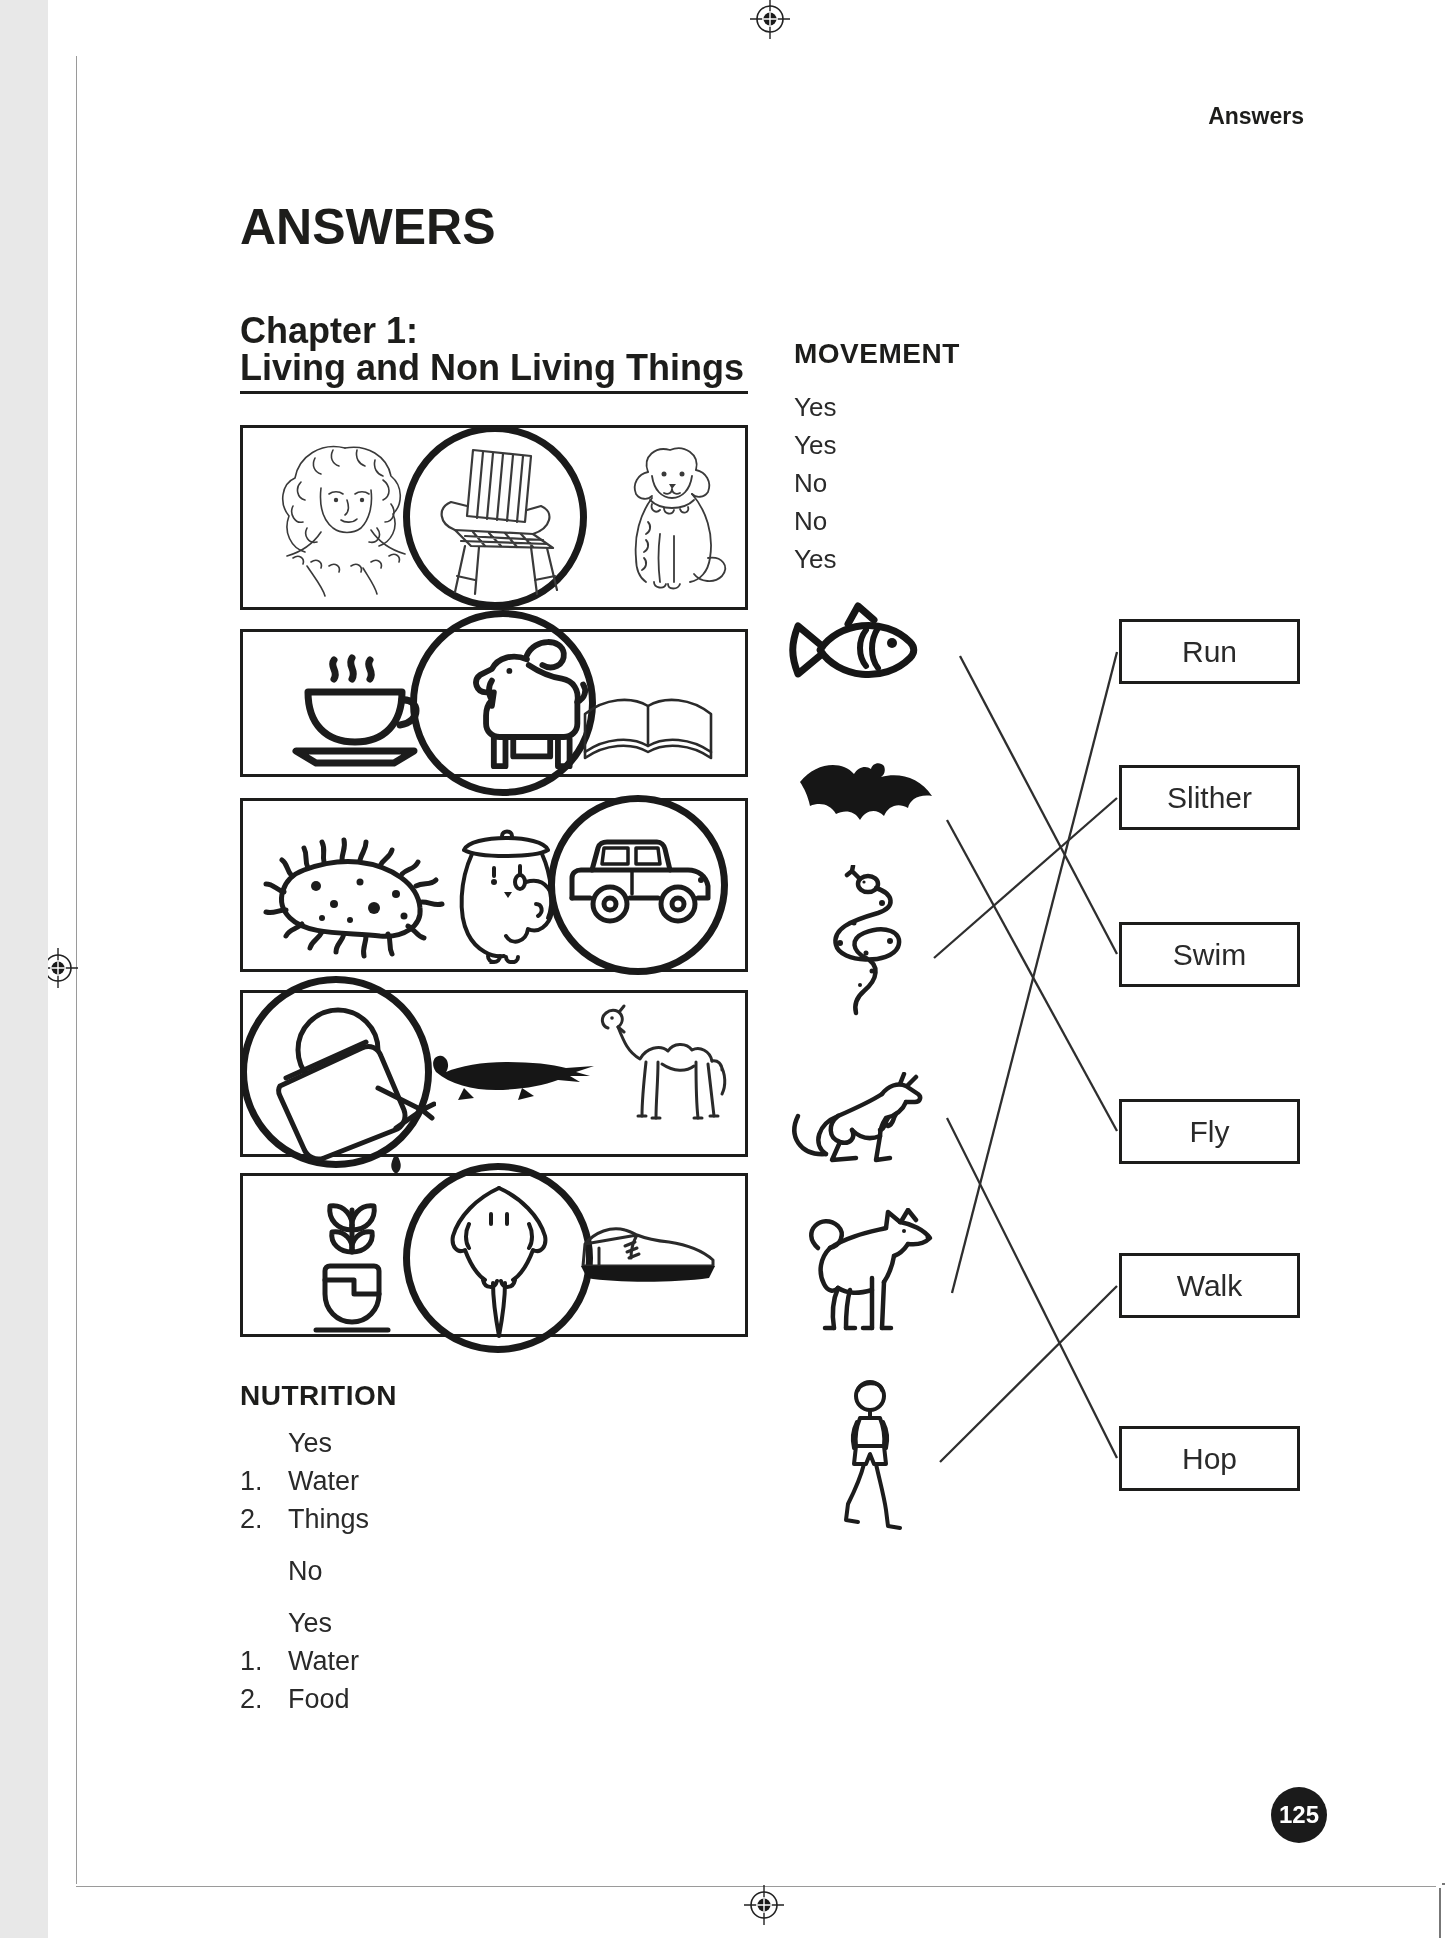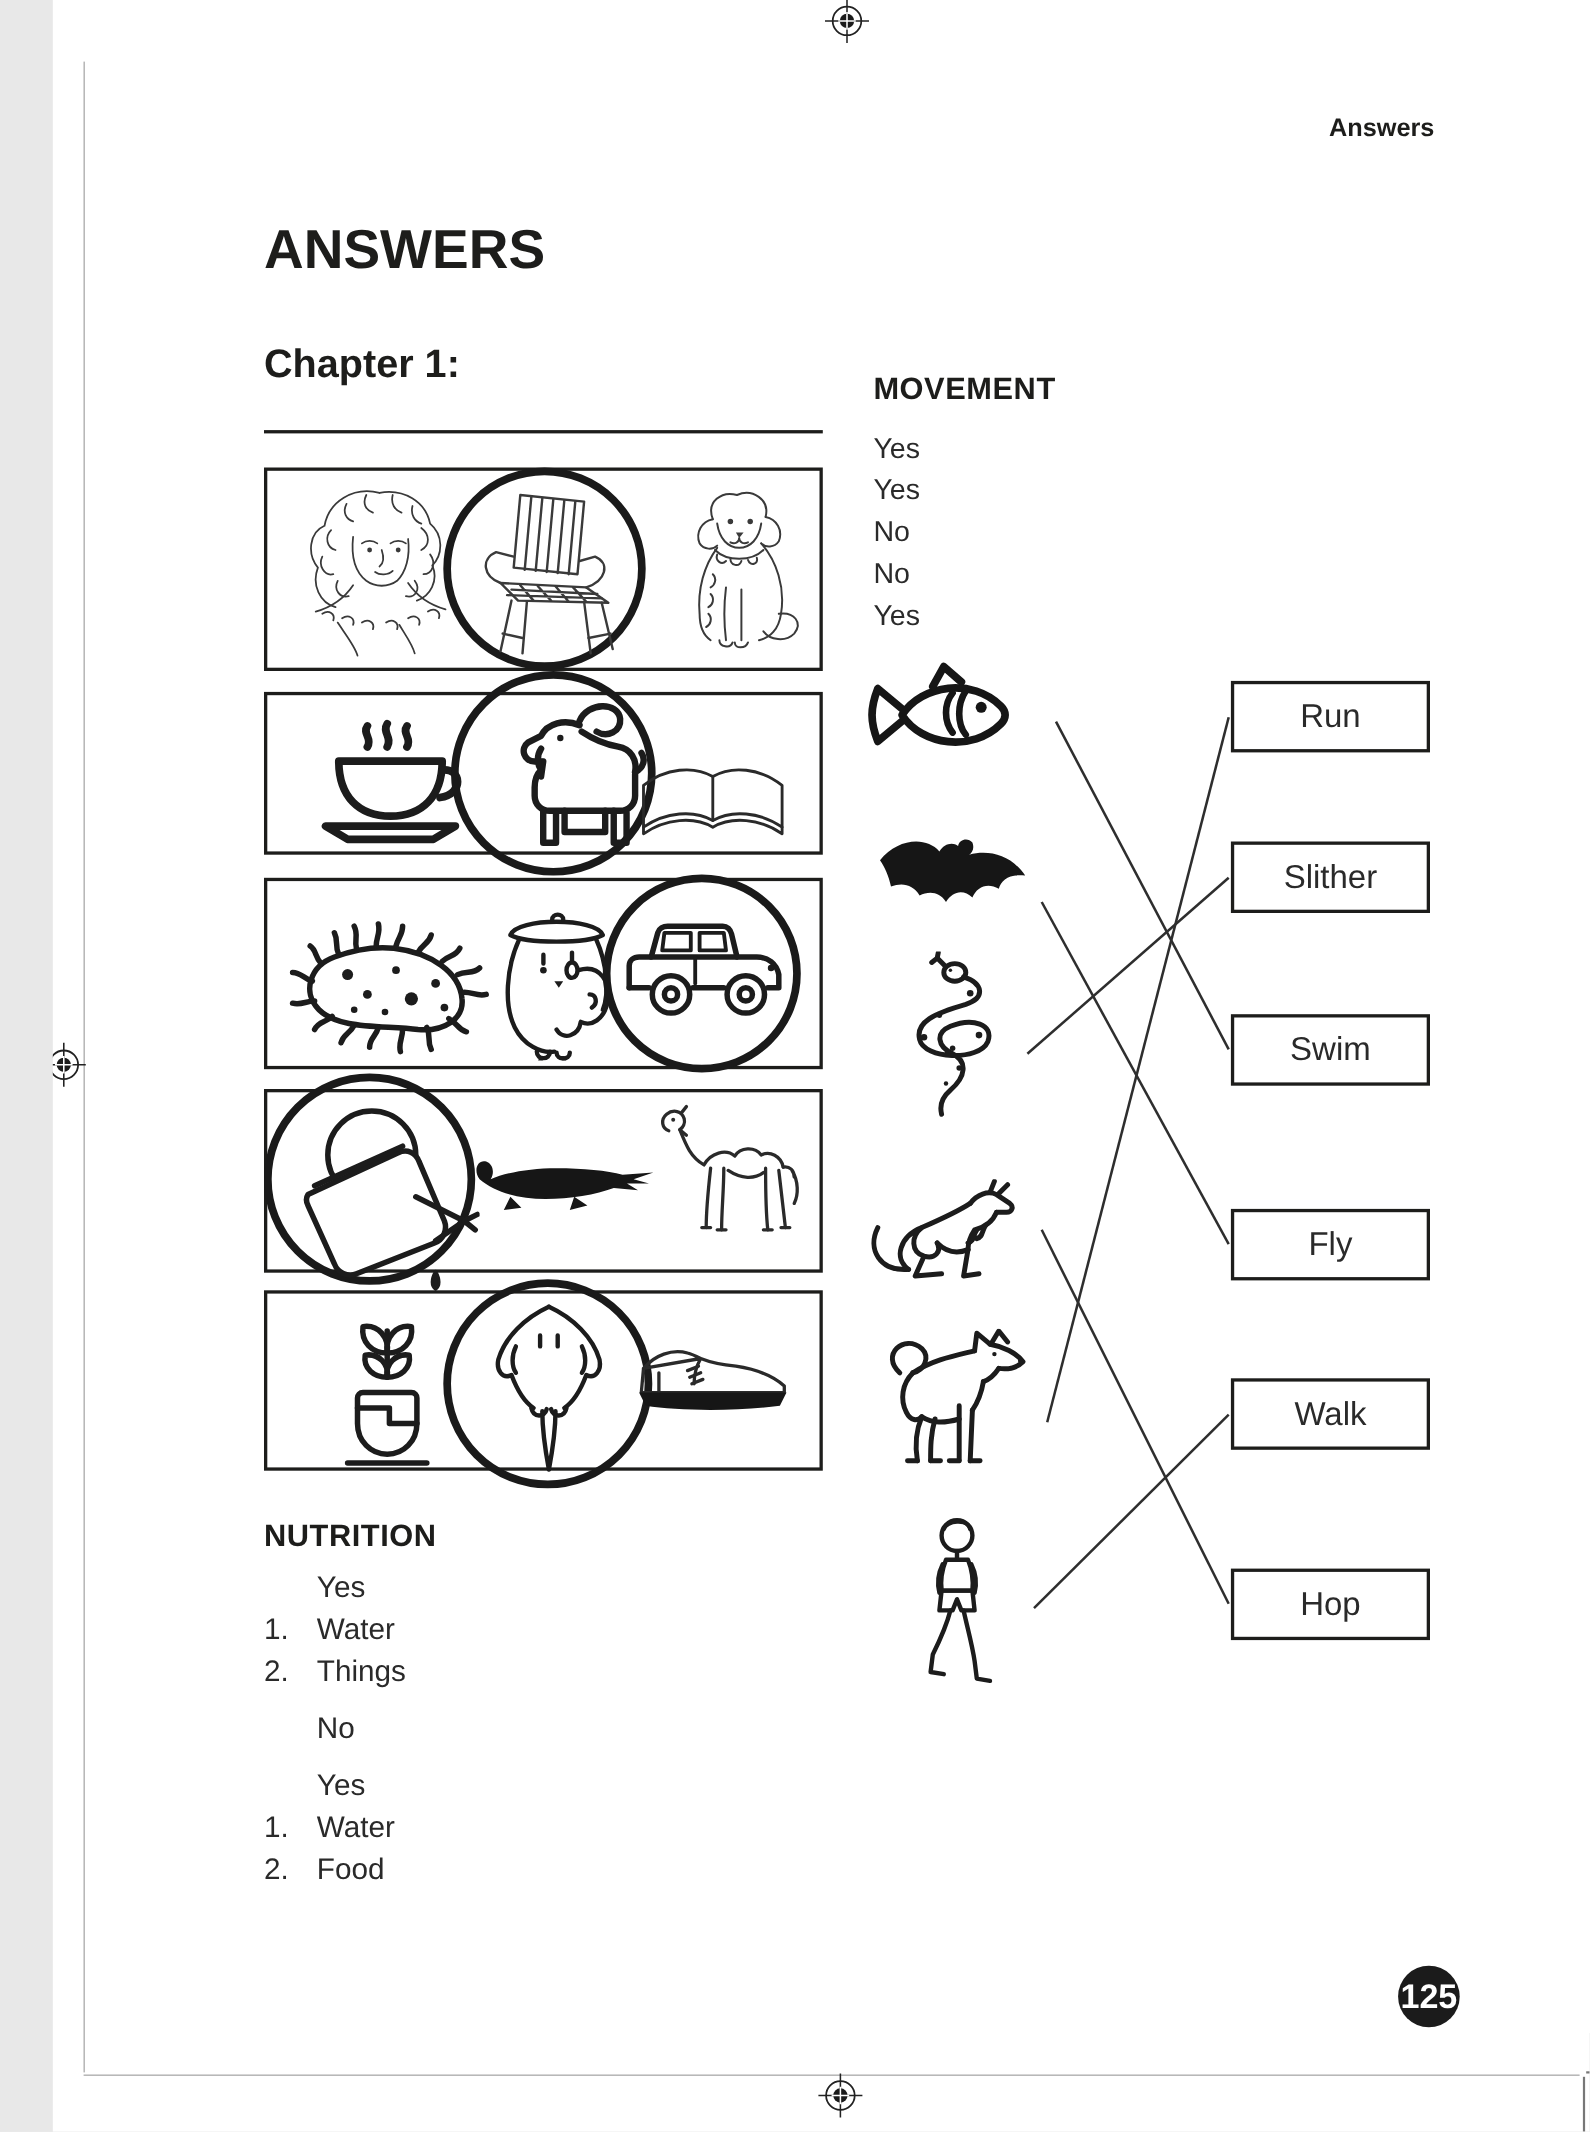--- a/index.html
+++ b/index.html
@@ -13,21 +13,21 @@
   .qbox{width:508px;border:3px solid #1d1d1b;box-sizing:border-box;background:#fff0;}
   .ans-circle{border:6px solid #1a1a1a;border-radius:50%;box-sizing:border-box;}
   .section-head{font-size:28px;font-weight:700;letter-spacing:0.5px;}
   .ans-line{font-size:26px;line-height:38px;color:#2a2a2a;}
   .match-box{width:181px;height:65px;border:3px solid #1d1d1b;box-sizing:border-box;
              display:flex;align-items:center;justify-content:center;font-size:30px;color:#2a2a2a;}
   .nut-row{font-size:27px;line-height:38px;color:#2a2a2a;}
   .nut-num{display:inline-block;width:48px;}
   .gap-top{margin-top:14px;}
   .badge{width:56px;height:56px;border-radius:50%;background:#1b1b1b;color:#fff;
-         display:flex;align-items:center;justify-content:center;font-size:31px;font-weight:700;}
+         display:flex;align-items:center;justify-content:center;font-size:24px;font-weight:700;}
   .trim{position:absolute;background:#9a9a9a;}
   svg{display:block;}
 </style>
 </head>
 <body>
 
 <div id="page">
 
   <div class="trim" style="left:28px;top:56px;width:1px;height:1828px;"></div>
   <div class="trim" style="left:28px;top:1886px;width:1360px;height:1px;"></div>
@@ -58,20 +58,21 @@
     <circle cx="22" cy="22" r="6.5" fill="#1b1b1b"></circle>
     <path d="M22 14 L22 30 M14 22 L30 22" stroke="#fff" stroke-width="1.4"></path>
   </svg>
 
   <div class="abs running-head" style="left:1146px;top:103px;width:110px;text-align:right;">Answers</div>
 
   <div class="abs main-title" style="left:192px;top:198px;">ANSWERS</div>
 
   <div class="abs chapter" style="left:192px;top:312px;">
     <div>Chapter 1:</div>
+    <div>Living and Non Living Things</div>
   </div>
   <div class="abs rule" style="left:192px;top:391px;"></div>
 
   <div class="abs qbox" style="left:192px;top:425px;height:185px;"></div>
   <svg class="abs" style="left:215px;top:436px;" width="165" height="165" viewBox="0 0 165 165" fill="none" stroke="#3a3a3a" stroke-width="1.6" stroke-linecap="round">
     <path d="M82 12 C58 6 36 20 32 42 C18 48 16 68 26 80 C20 96 28 112 42 116"></path>
     <path d="M82 12 C104 8 124 20 128 40 C140 50 140 68 130 78 C136 92 128 106 116 110"></path>
     <path d="M38 46 C32 52 34 62 42 64 M30 70 C26 78 32 88 40 86 M44 92 C40 100 46 108 54 106"></path>
     <path d="M120 44 C128 50 128 60 120 64 M128 68 C134 76 130 86 122 86 M114 92 C120 100 114 108 106 106"></path>
     <path d="M52 22 C48 30 52 36 58 38 M70 14 C66 22 70 28 76 30 M94 14 C92 22 96 28 102 30 M112 24 C110 32 114 38 120 40"></path>

